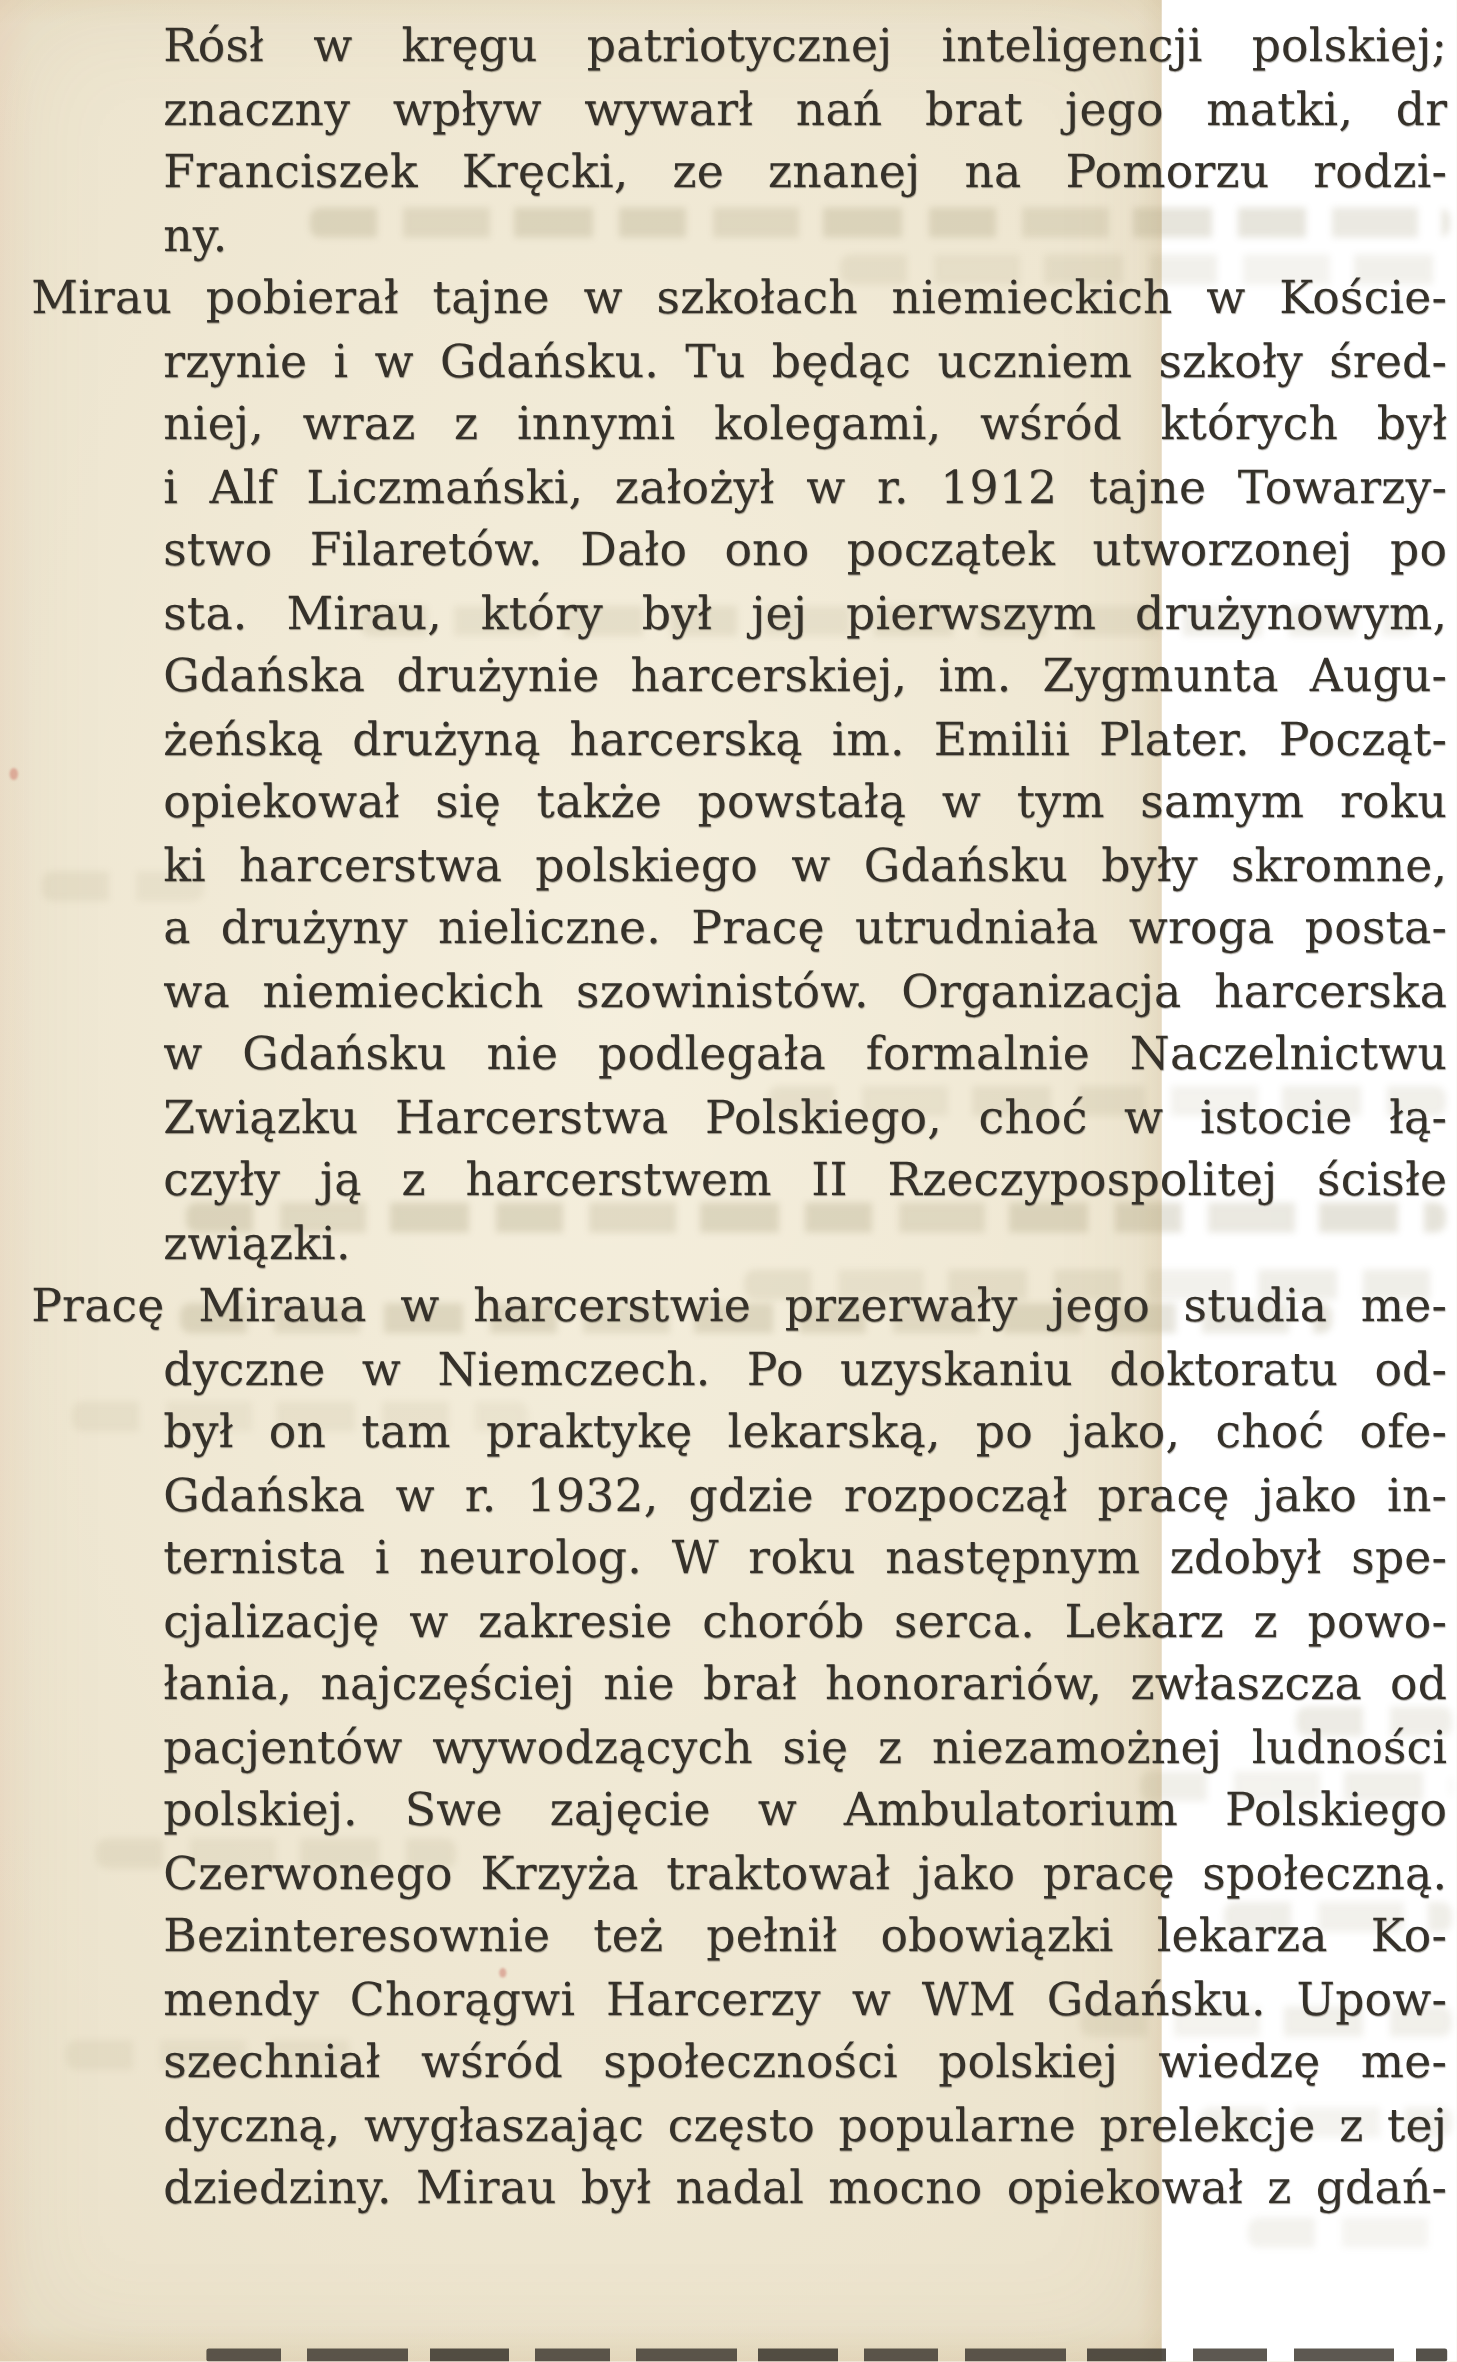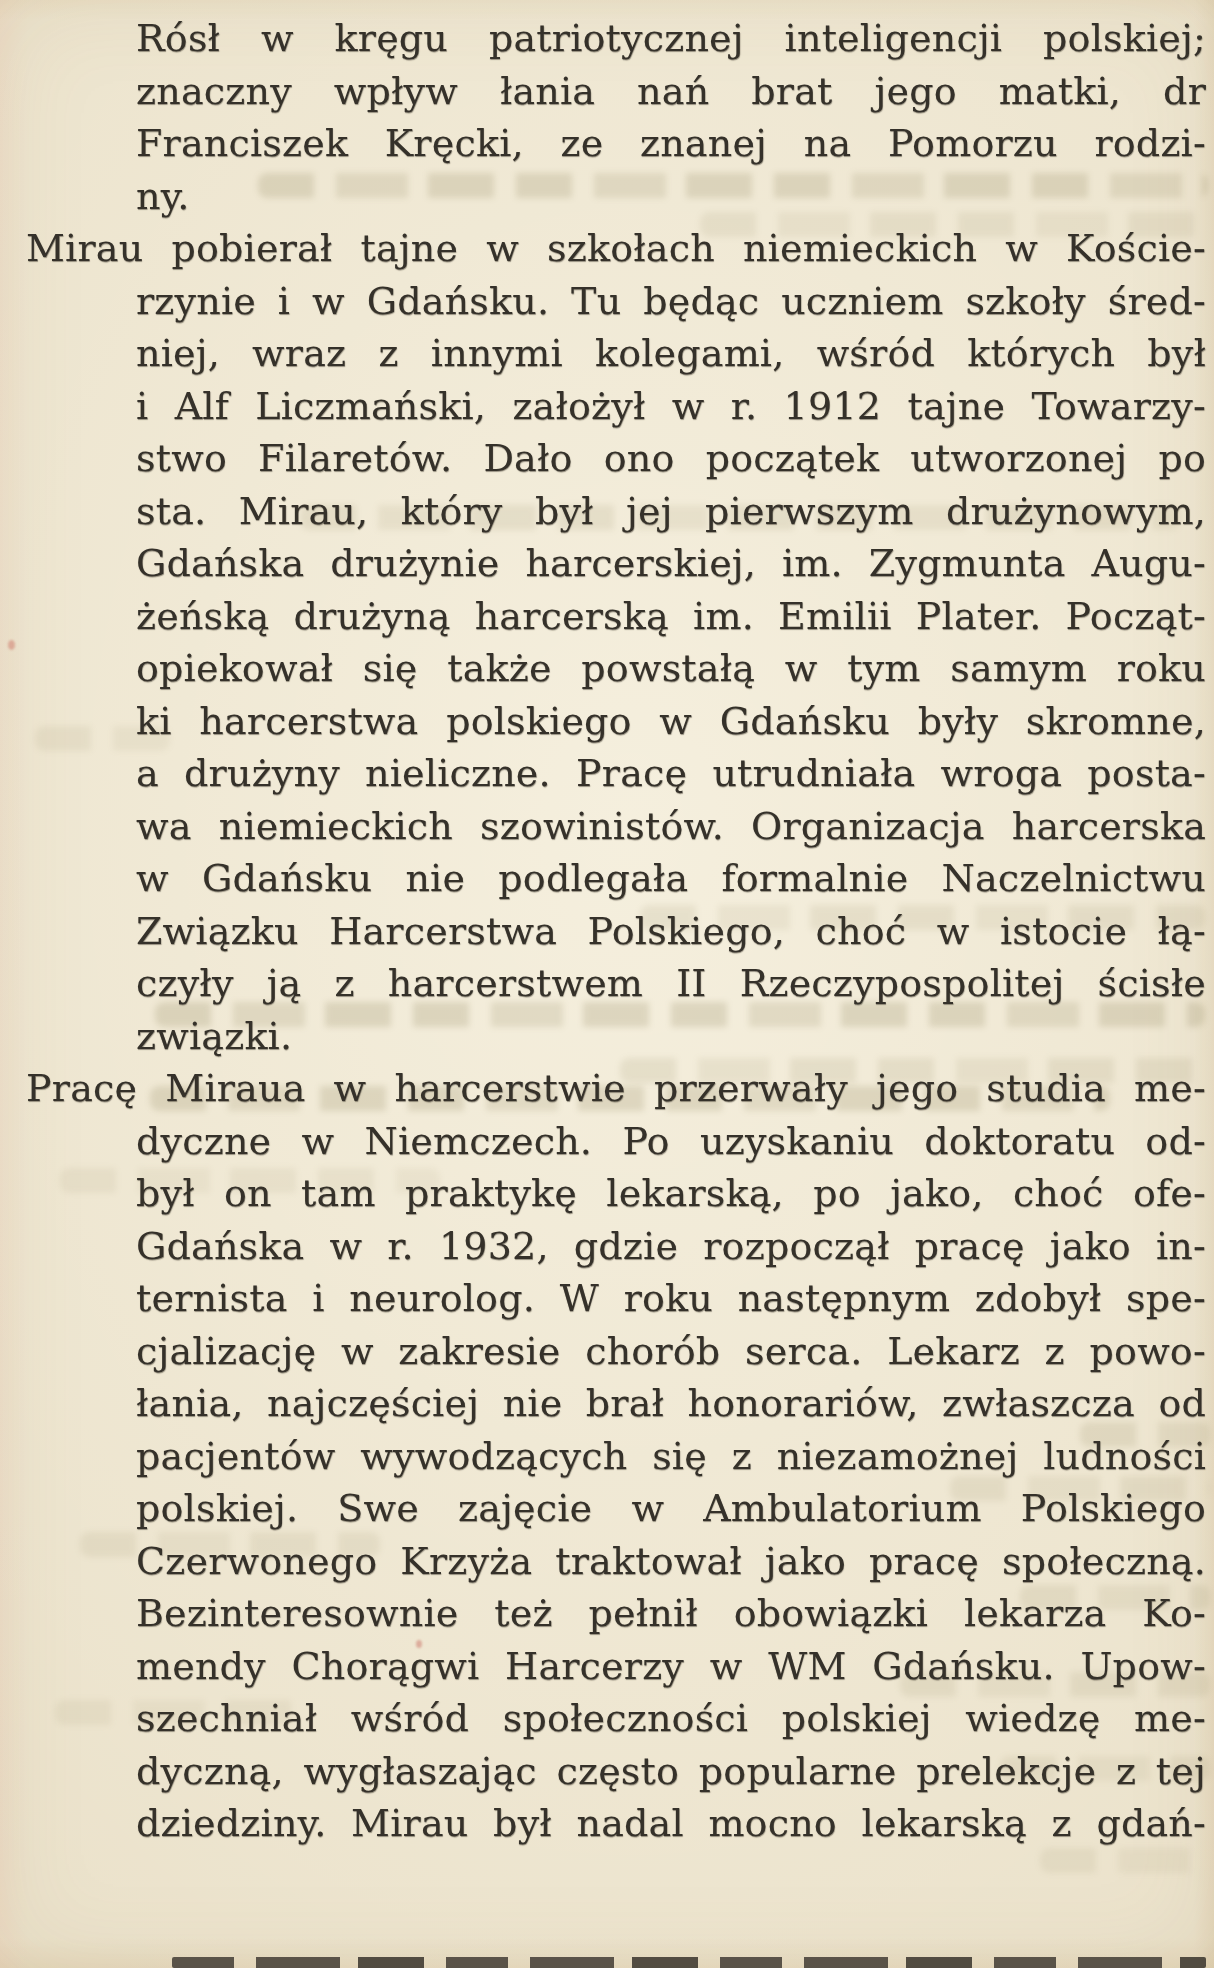--- a/index.html
+++ b/index.html
@@ -1,21 +1,21 @@
 <!DOCTYPE html>
 <html lang="pl"><head>
 <meta charset="utf-8">
 <style>
   html,body{margin:0;padding:0;}
   body{
     width:1214px;height:1968px;overflow:hidden;
     font-family:"DejaVu Serif","Liberation Serif",serif;
   }
   .page{
-    position:relative;width:1214px;height:1968px;
+    position:relative;width:968px;height:1968px;
     color:#35312a;
     background:
       radial-gradient(140% 120% at 52% 42%, rgba(255,252,240,.50) 0%, rgba(255,252,240,0) 58%),
       linear-gradient(90deg, rgba(238,198,178,.22) 0px, rgba(238,198,178,0) 28px),
       linear-gradient(270deg, rgba(205,180,140,.22) 0px, rgba(205,180,140,0) 20px),
       linear-gradient(180deg, rgba(224,206,170,.30) 0px, rgba(224,206,170,0) 20px),
       linear-gradient(0deg, rgba(214,193,152,.28) 0px, rgba(214,193,152,0) 30px),
       #ebe2cb;
     box-shadow: inset 0 0 95px rgba(150,118,68,.10);
   }
@@ -72,21 +72,21 @@
     <div class="ghost" style="top:1585px;left:1020px;width:190px;opacity:.26;"></div>
     <div class="ghost" style="top:1672px;left:900px;width:310px;opacity:.24;"></div>
     <div class="ghost" style="top:1700px;left:55px;width:250px;opacity:.18;"></div>
     <div class="ghost" style="top:1756px;left:1000px;width:210px;opacity:.22;"></div>
     <div class="ghost" style="top:1848px;left:1040px;width:170px;opacity:.20;"></div>
   </div>
 
   <div class="text-block">
       <div class="paragraph">
         <div class="line">Rósł w kręgu patriotycznej inteligencji polskiej;</div>
-        <div class="line">znaczny wpływ łania nań brat jego matki, dr</div>
+        <div class="line">znaczny wpływ wywarł nań brat jego matki, dr</div>
         <div class="line">Franciszek Kręcki, ze znanej na Pomorzu rodzi-</div>
         <div class="line short">ny.</div>
       </div>
       <div class="paragraph">
         <div class="line hang">Mirau pobierał tajne w szkołach niemieckich w Koście-</div>
         <div class="line">rzynie i w Gdańsku. Tu będąc uczniem szkoły śred-</div>
         <div class="line">niej, wraz z innymi kolegami, wśród których był</div>
         <div class="line">i Alf Liczmański, założył w r. 1912 tajne Towarzy-</div>
         <div class="line">stwo Filaretów. Dało ono początek utworzonej po</div>
         <div class="line">sta. Mirau, który był jej pierwszym drużynowym,</div>
@@ -109,21 +109,21 @@
         <div class="line">ternista i neurolog. W roku następnym zdobył spe-</div>
         <div class="line">cjalizację w zakresie chorób serca. Lekarz z powo-</div>
         <div class="line">łania, najczęściej nie brał honorariów, zwłaszcza od</div>
         <div class="line">pacjentów wywodzących się z niezamożnej ludności</div>
         <div class="line">polskiej. Swe zajęcie w Ambulatorium Polskiego</div>
         <div class="line">Czerwonego Krzyża traktował jako pracę społeczną.</div>
         <div class="line">Bezinteresownie też pełnił obowiązki lekarza Ko-</div>
         <div class="line">mendy Chorągwi Harcerzy w WM Gdańsku. Upow-</div>
         <div class="line">szechniał wśród społeczności polskiej wiedzę me-</div>
         <div class="line">dyczną, wygłaszając często popularne prelekcje z tej</div>
-        <div class="line">dziedziny. Mirau był nadal mocno lekarską z gdań-</div>
+        <div class="line">dziedziny. Mirau był nadal mocno opiekował z gdań-</div>
       </div>
     </div>
 
   <div class="speck" style="top:640px;left:8px;width:7px;height:10px;background:rgba(206,118,104,.5);"></div>
   <div class="speck" style="top:1640px;left:416px;width:6px;height:8px;background:rgba(198,102,90,.45);"></div>
 
   <div class="sliver"></div>
 </div>
 
 </body></html>

